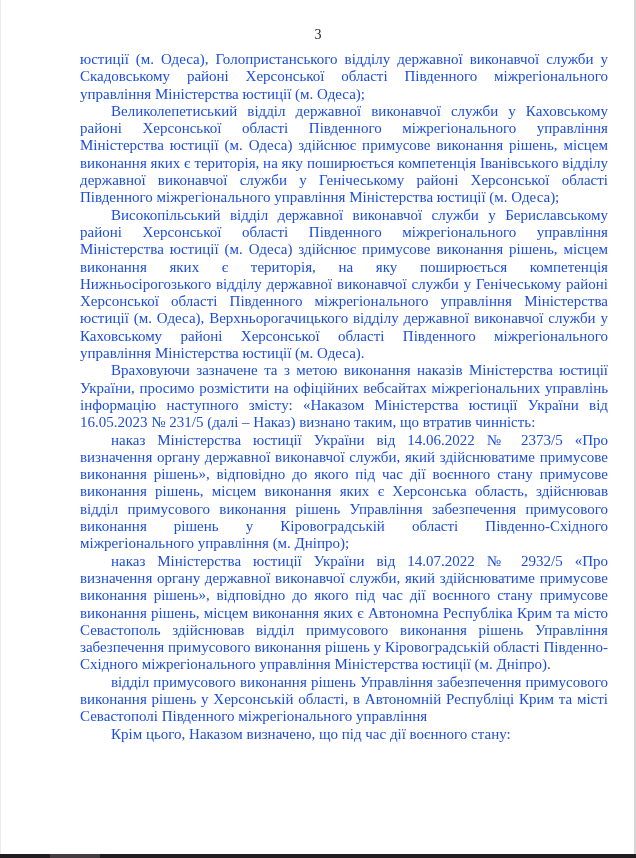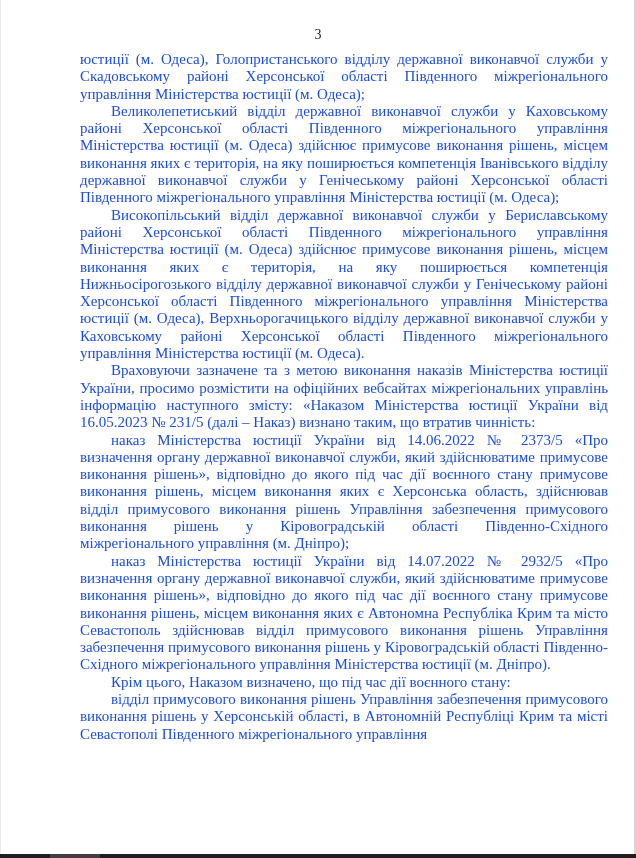--- a/index.html
+++ b/index.html
@@ -85,21 +85,21 @@
 
   <div class="page-number">3</div>
 
   <div class="body-text">
     <p class="no-indent">юстиції (м. Одеса), Голопристанського відділу державної виконавчої служби у Скадовському районі Херсонської області Південного міжрегіонального управління Міністерства юстиції (м. Одеса);</p>
     <p>Великолепетиський відділ державної виконавчої служби у Каховському районі Херсонської області Південного міжрегіонального управління Міністерства юстиції (м. Одеса) здійснює примусове виконання рішень, місцем виконання яких є територія, на яку поширюється компетенція Іванівського відділу державної виконавчої служби у Генічеському районі Херсонської області Південного міжрегіонального управління Міністерства юстиції (м. Одеса);</p>
     <p>Високопільський відділ державної виконавчої служби у Бериславському районі Херсонської області Південного міжрегіонального управління Міністерства юстиції (м. Одеса) здійснює примусове виконання рішень, місцем виконання яких є територія, на яку поширюється компетенція Нижньосірогозького відділу державної виконавчої служби у Генічеському районі Херсонської області Південного міжрегіонального управління Міністерства юстиції (м. Одеса), Верхньорогачицького відділу державної виконавчої служби у Каховському районі Херсонської області Південного міжрегіонального управління Міністерства юстиції (м. Одеса).</p>
     <p>Враховуючи зазначене та з метою виконання наказів Міністерства юстиції України, просимо розмістити на офіційних вебсайтах міжрегіональних управлінь інформацію наступного змісту: «Наказом Міністерства юстиції України від 16.05.2023 № 231/5 (далі – Наказ) визнано таким, що втратив чинність:</p>
     <p>наказ Міністерства юстиції України від 14.06.2022 № 2373/5 «Про визначення органу державної виконавчої служби, який здійснюватиме примусове виконання рішень», відповідно до якого під час дії воєнного стану примусове виконання рішень, місцем виконання яких є Херсонська область, здійснював відділ примусового виконання рішень Управління забезпечення примусового виконання рішень у Кіровоградській області Південно-Східного міжрегіонального управління (м. Дніпро);</p>
     <p>наказ Міністерства юстиції України від 14.07.2022 № 2932/5 «Про визначення органу державної виконавчої служби, який здійснюватиме примусове виконання рішень», відповідно до якого під час дії воєнного стану примусове виконання рішень, місцем виконання яких є Автономна Республіка Крим та місто Севастополь здійснював відділ примусового виконання рішень Управління забезпечення примусового виконання рішень у Кіровоградській області Південно-Східного міжрегіонального управління Міністерства юстиції (м. Дніпро).</p>
+    <p>відділ примусового виконання рішень Управління забезпечення примусового виконання рішень у Херсонській області, в Автономній Республіці Крим та місті Севастополі Південного міжрегіонального управління</p>
     <p>Крім цього, Наказом визначено, що під час дії воєнного стану:</p>
-    <p>відділ примусового виконання рішень Управління забезпечення примусового виконання рішень у Херсонській області, в Автономній Республіці Крим та місті Севастополі Південного міжрегіонального управління</p>
   </div>
 
   <div class="bottom-edge">
     <div class="lighter-segment"></div>
   </div>
 
 </div>
 
 </body></html>

